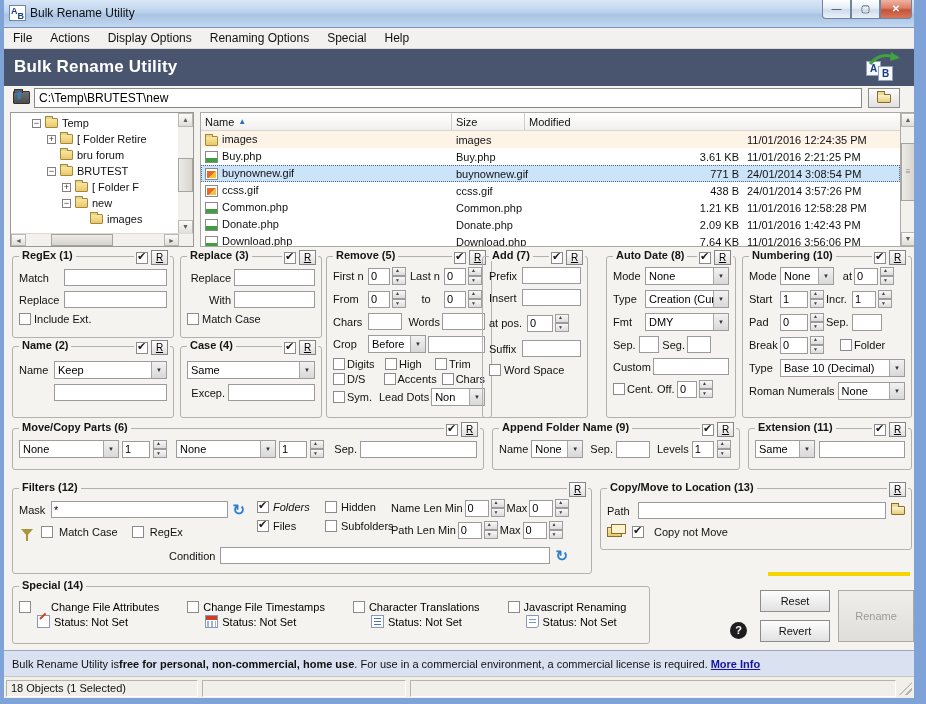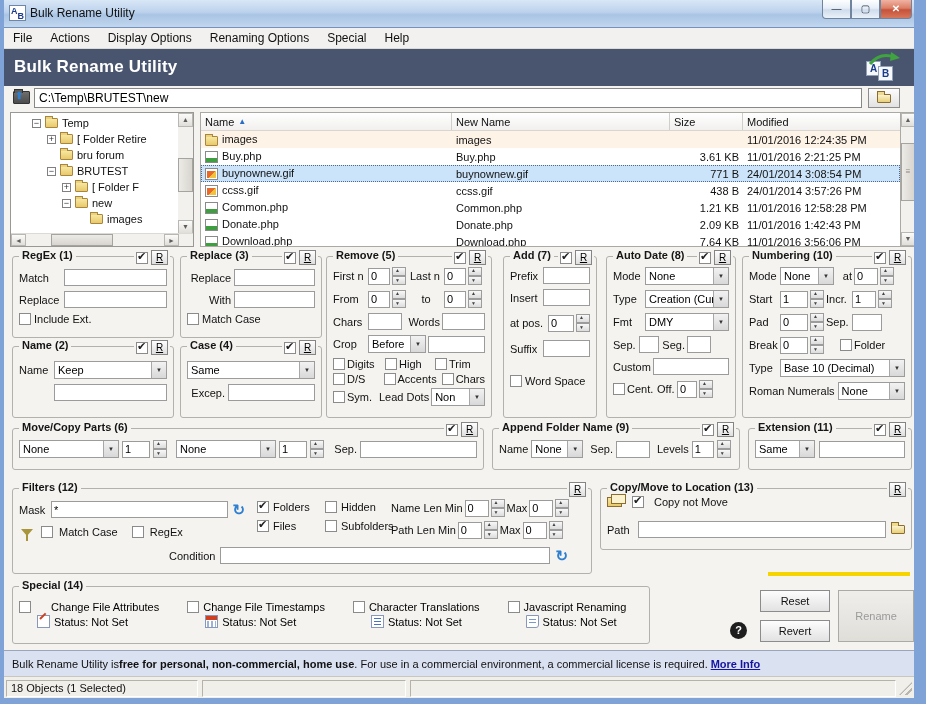--- a/index.html
+++ b/index.html
@@ -210,23 +210,20 @@
       <span class="hbtn" style="position:absolute;right:16px;">►</span>
     </div>
   </div>
 
   <div class="abs filelist">
     <div class="fheader">
       <div class="hcell c-name">
           <span>Name</span>
           <span class="sorticon">▲</span>
         </div>
-      <div class="hcell c-new">
-          <span>New Name</span>
-        </div>
       <div class="hcell c-size">
           <span>Size</span>
         </div>
       <div class="hcell c-mod">
           <span>Modified</span>
         </div>
     </div>
     <div>
         <div class="frow folderrow">
           <div class="fc c-name"><span class="fi folder"></span><span>images</span></div>
@@ -424,21 +421,21 @@
       <span class="cb"></span>
         <span class="lbl" style="width:30px;">Sym.</span>
       <span class="lbl">Lead Dots</span>
       <span class="combo" style="flex:1;">
           <span class="ctext">Non</span>
           <span class="cbtn"></span>
         </span>
     </div>
   </div>
 
-  <div class="group" style="left:499px;top:256px;width:94px;height:162px;">
+  <div class="group" style="left:478px;top:256px;width:106px;height:162px;">
     <span class="legend">Add (7)</span>
     <span class="hdrc" style="right:2px;">
         <span class="cb on"></span>
         <span class="rbtn">R</span>
       </span>
     <div class="prow" style="margin-top:10px;gap:2px;">
         <span class="lbl" style="width:31px;">Prefix</span>
         <input class="inp" style="flex: 1 1 0%;">
       </div>
     <div class="prow" style="gap:2px;">
@@ -450,21 +447,21 @@
         <input class="inp" style="width: 26px;" value="0">
         <span class="spin">
           <span class="su"></span>
           <span class="sd"></span>
         </span>
       </div>
     <div class="prow" style="gap:2px;margin-top:8px;">
         <span class="lbl" style="width:31px;">Suffix</span>
         <input class="inp" style="flex: 1 1 0%;">
       </div>
-    <div class="prow" style="gap:3px;margin-top:18px;">
+    <div class="prow" style="gap:3px;margin-top:7px;">
         <span class="cb"></span>
         <span class="lbl">Word Space</span>
       </div>
   </div>
 
   <div class="group" style="left:602px;top:256px;width:130px;height:162px;">
     <span class="legend">Auto Date (8)</span>
     <span class="hdrc" style="right:2px;">
         <span class="cb on"></span>
         <span class="rbtn">R</span>
@@ -662,21 +659,21 @@
     <div class="prow" style="gap:6px;width:238px;margin-top:8px;">
       <span class="funnel"></span>
       <span class="cb"></span>
         <span class="lbl">Match Case</span>
       <span class="cb" style="margin-left:8px;"></span>
         <span class="lbl">RegEx</span>
     </div>
     <div class="abs" style="left:244px;top:12px;">
       <div class="prow" style="padding:0;margin:0;gap:4px;">
         <span class="cb on"></span>
-          <span class="lbl" style="width:48px;">Folders</span>
+          <span class="lbl" style="width:48px;font-style:italic;">Folders</span>
         <span class="cb"></span>
           <span class="lbl">Hidden</span>
       </div>
       <div class="prow" style="padding:0;margin:7px 0 0 0;gap:4px;">
         <span class="cb on"></span>
           <span class="lbl" style="width:48px;">Files</span>
         <span class="cb"></span>
           <span class="lbl">Subfolders</span>
       </div>
     </div>
@@ -715,29 +712,29 @@
       <input class="inp" style="width: 330px;">
       <span class="refresh">↻</span>
     </div>
   </div>
 
   <div class="group" style="left:596px;top:488px;width:312px;height:62px;">
     <span class="legend">Copy/Move to Location (13)</span>
     <span class="hdrc">
         <span class="rbtn">R</span>
       </span>
+    <div class="prow" style="margin-top:13px;gap:5px;">
+      <span class="lbl" style="width:26px;">Path</span>
+      <input class="inp" style="flex: 1 1 0%;">
+      <span class="fglyph"></span>
+    </div>
     <div class="prow" style="gap:10px;margin-top:7px;">
       <span class="copyicon"></span>
       <span class="cb on"></span>
         <span class="lbl">Copy not Move</span>
-    </div>
-    <div class="prow" style="margin-top:13px;gap:5px;">
-      <span class="lbl" style="width:26px;">Path</span>
-      <input class="inp" style="flex: 1 1 0%;">
-      <span class="fglyph"></span>
     </div>
   </div>
 
   <div class="group" style="left:8px;top:586px;width:638px;height:58px;">
     <span class="legend">Special (14)</span>
     <div class="prow" style="margin-top:14px;gap:28px;align-items:flex-start;">
         <div class="sp-item">
           <div class="prow" style="padding: 0px; margin: 0px; gap: 16px;">
             <span class="cb"></span>
             <span class="sp-lbl">Change File Attributes</span>

